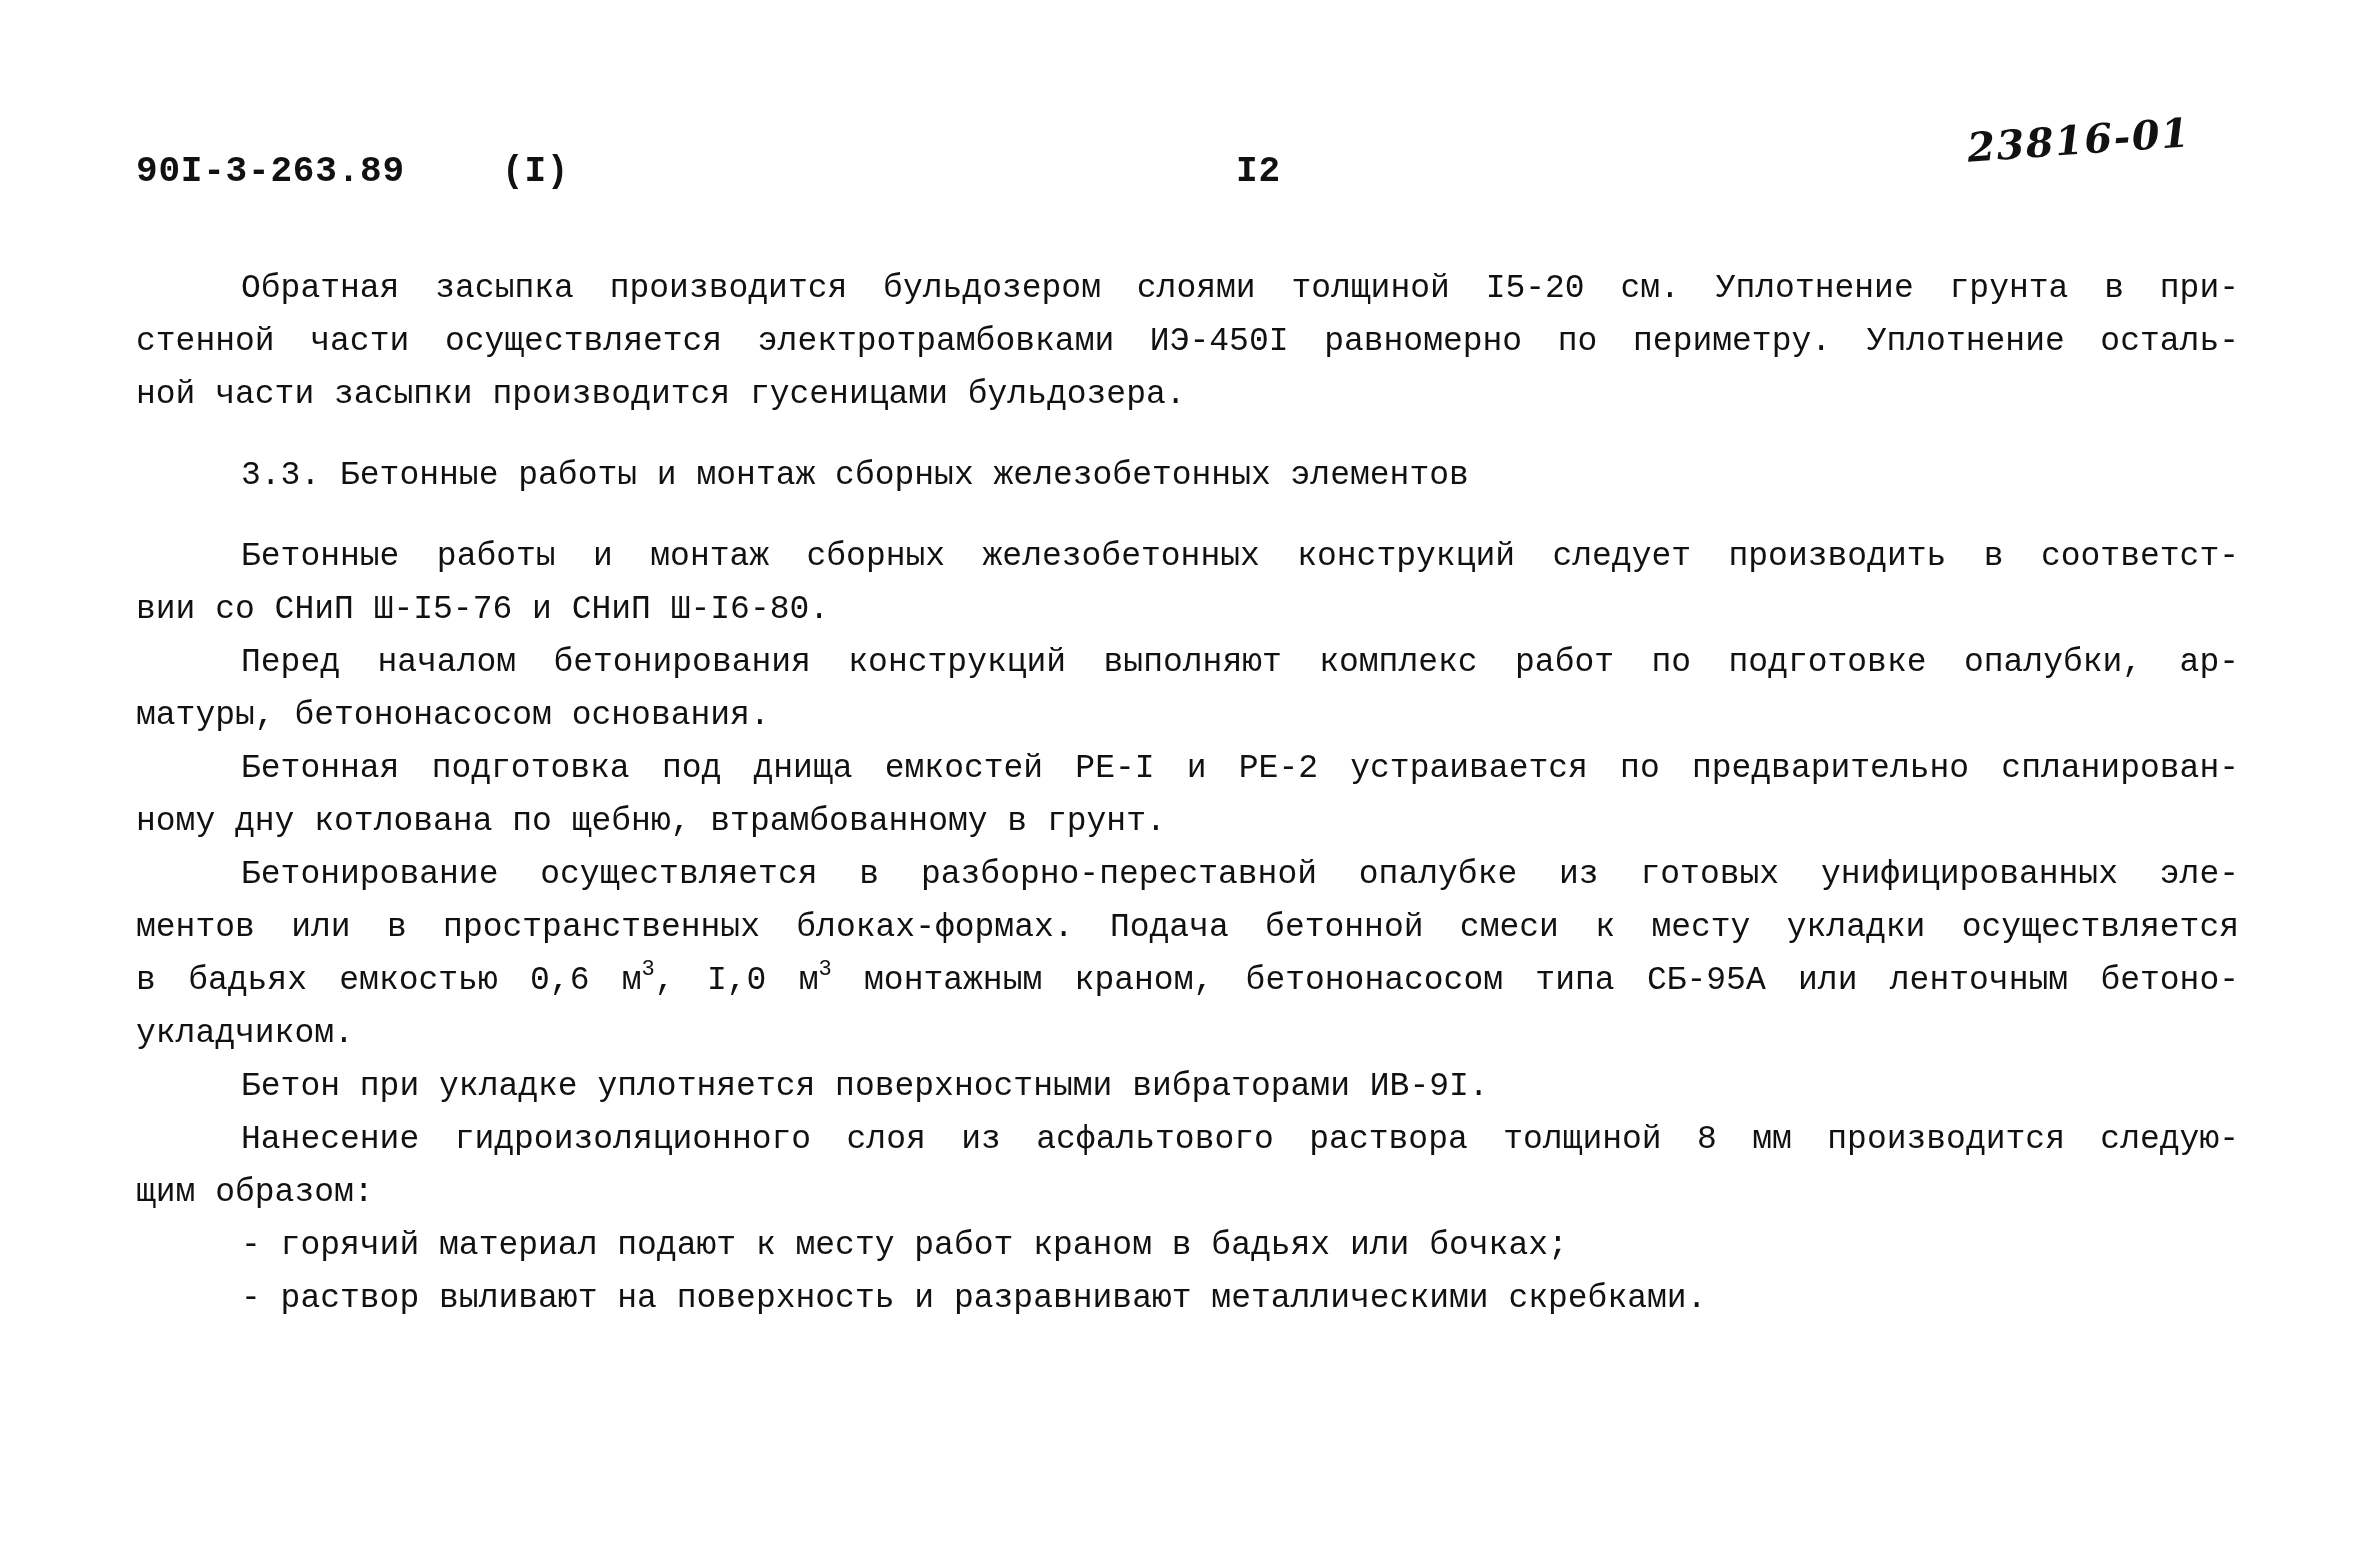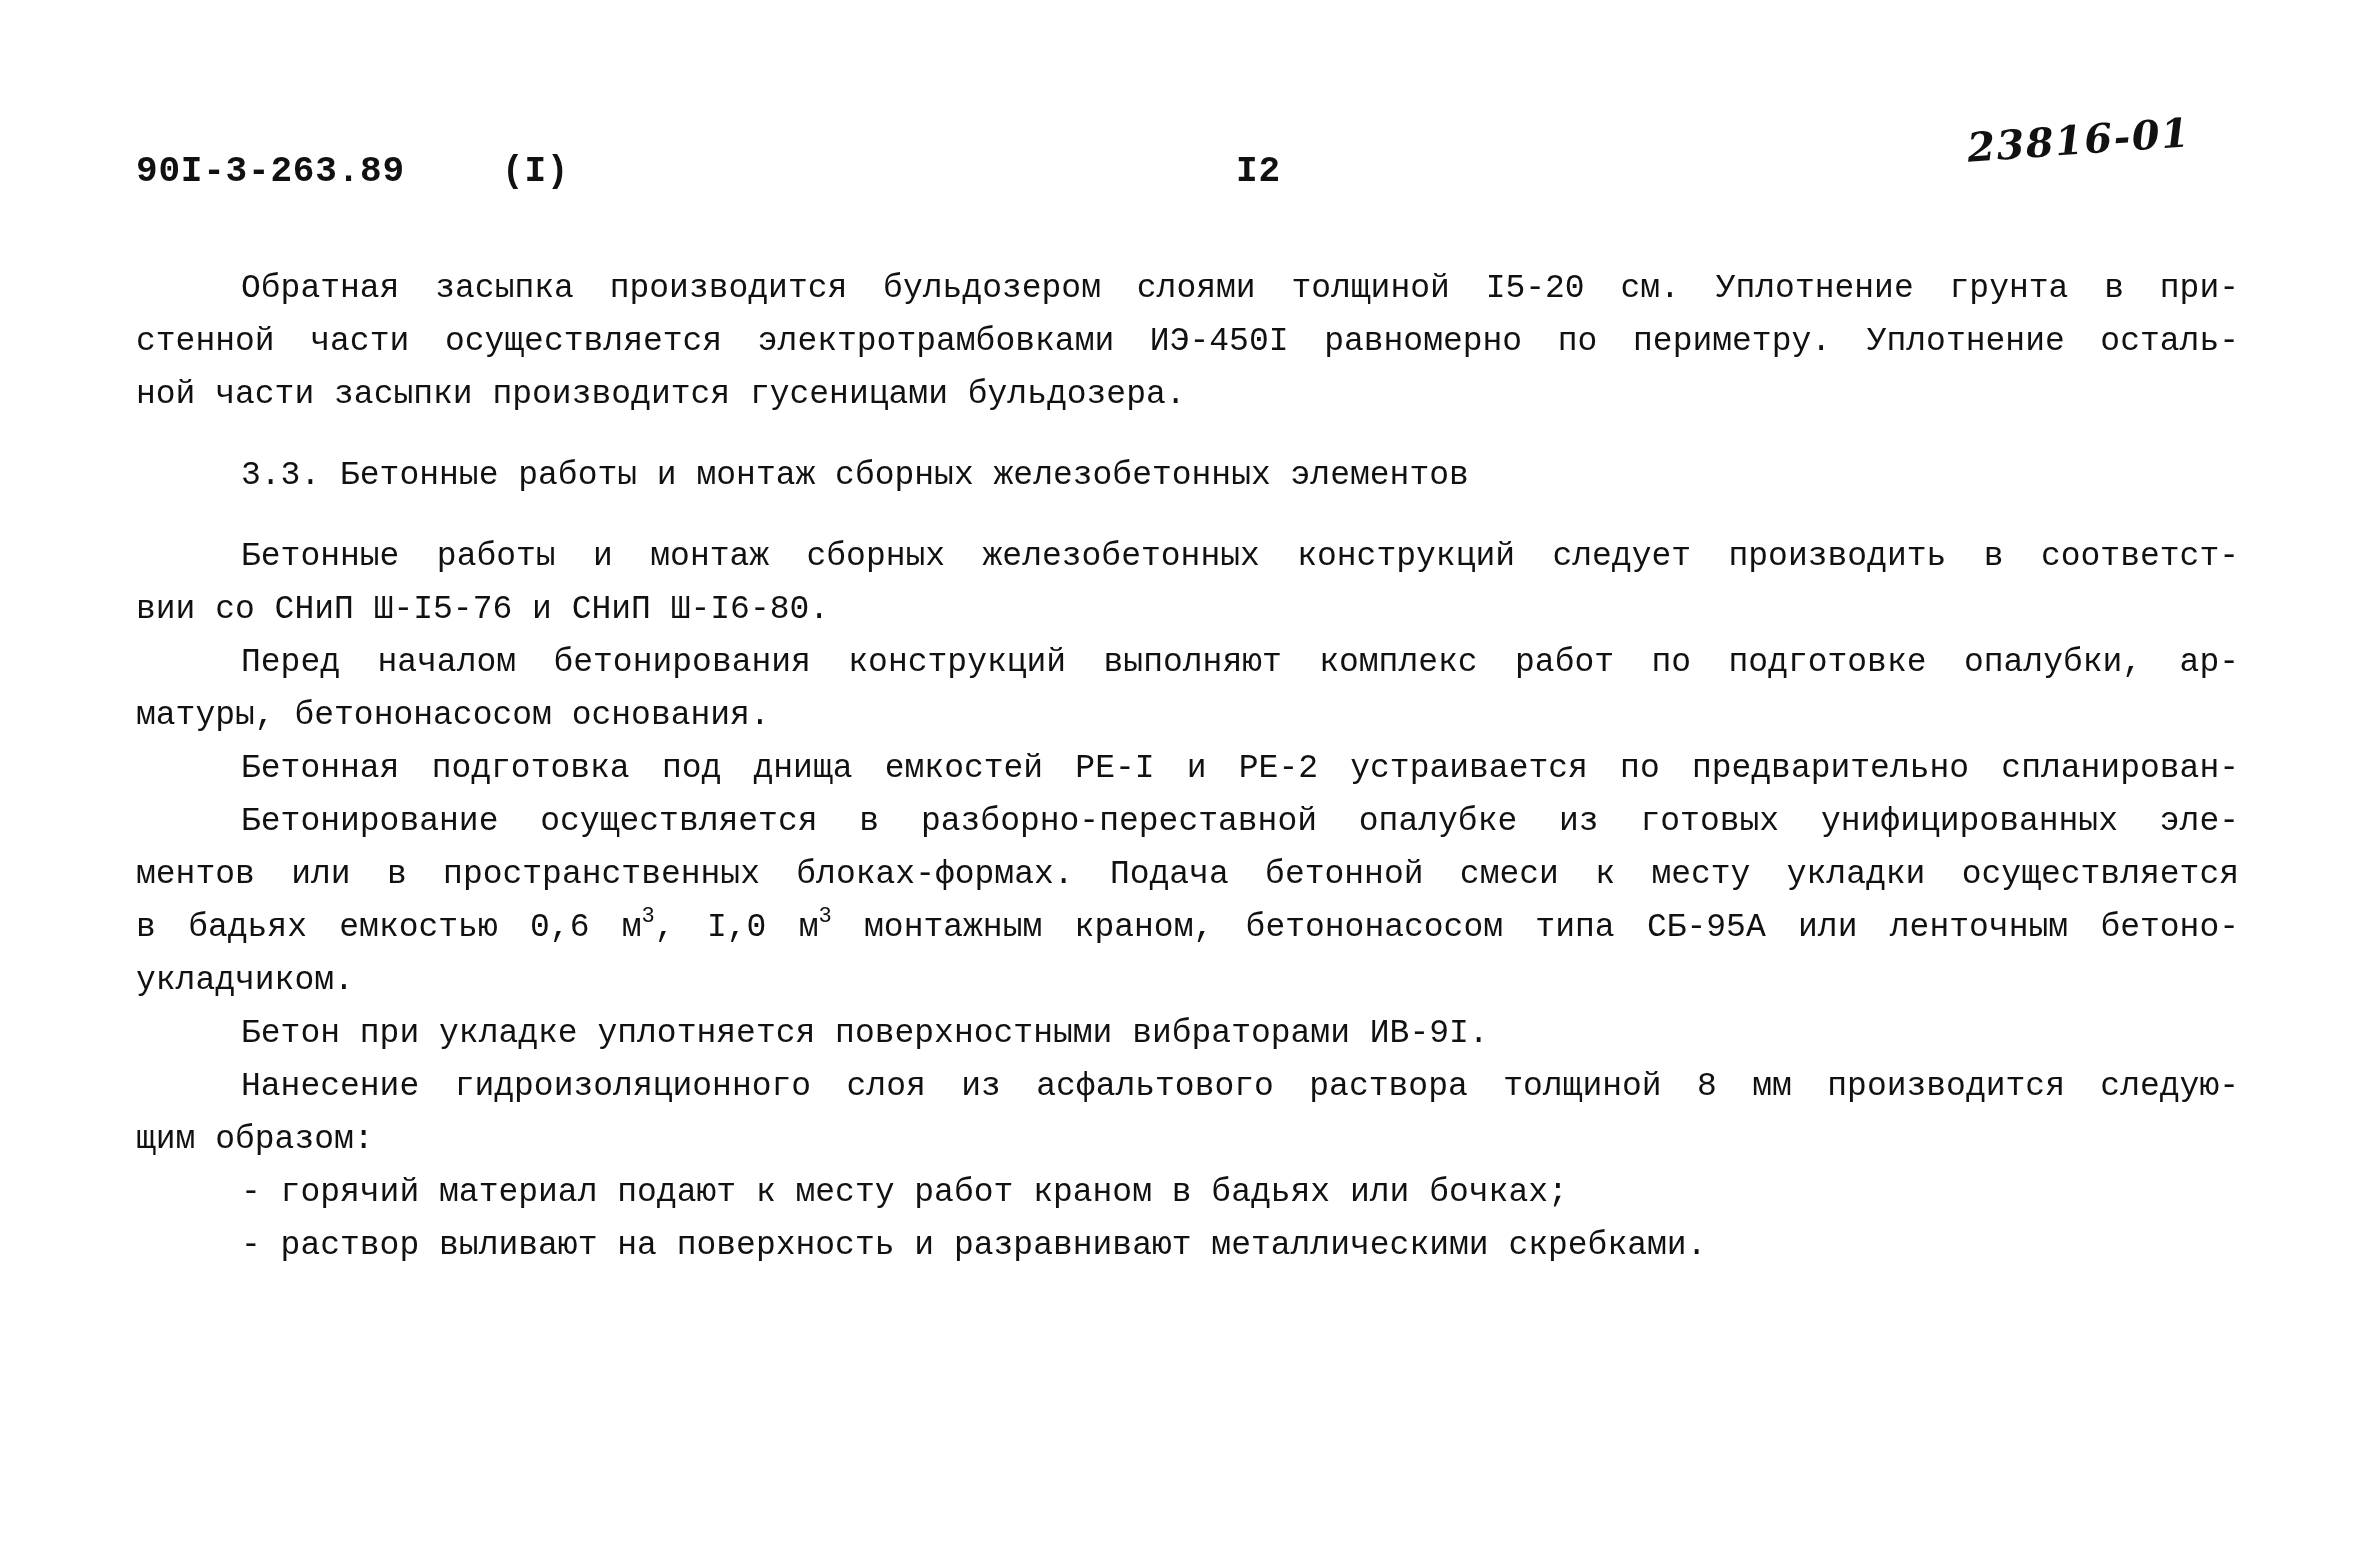--- a/index.html
+++ b/index.html
@@ -102,20 +102,21 @@
       <div class="line last">вии со СНиП Ш-I5-76 и СНиП Ш-I6-80.</div>
     </div>
 
     <div>
       <div class="line indent">Перед началом бетонирования конструкций выполняют комплекс работ по подготовке опалубки, ар-</div>
       <div class="line last">матуры, бетононасосом основания.</div>
     </div>
 
     <div>
       <div class="line indent">Бетонная подготовка под днища емкостей РЕ-I и РЕ-2 устраивается по предварительно спланирован-</div>
+      <div class="line last">ному дну котлована по щебню, втрамбованному в грунт.</div>
     </div>
 
     <div>
       <div class="line indent">Бетонирование осуществляется в разборно-переставной опалубке из готовых унифицированных эле-</div>
       <div class="line">ментов или в пространственных блоках-формах. Подача бетонной смеси к месту укладки осуществляется</div>
       <div class="line"><span>в бадьях емкостью 0,6 м</span><sup>3</sup><span>, I,0 м</span><sup>3</sup><span> монтажным краном, бетононасосом типа СБ-95А или ленточным бетоно-</span></div>
       <div class="line last">укладчиком.</div>
     </div>
 
     <div>

